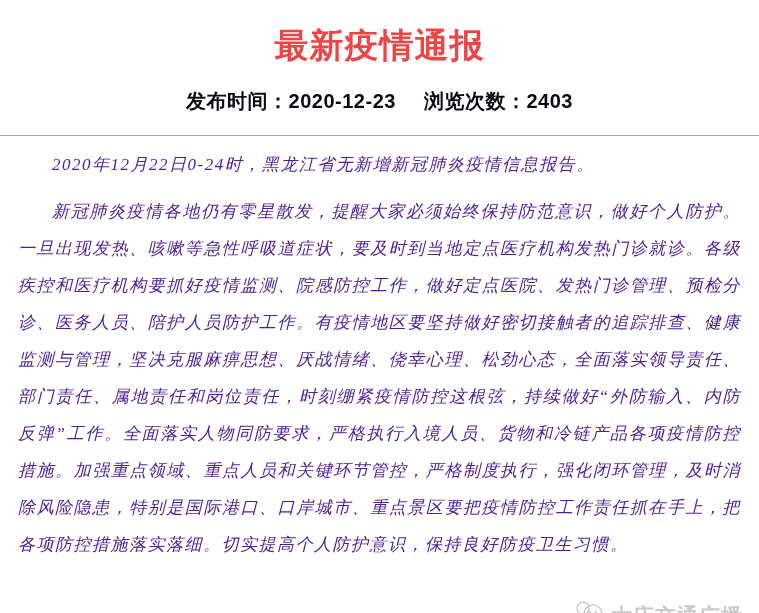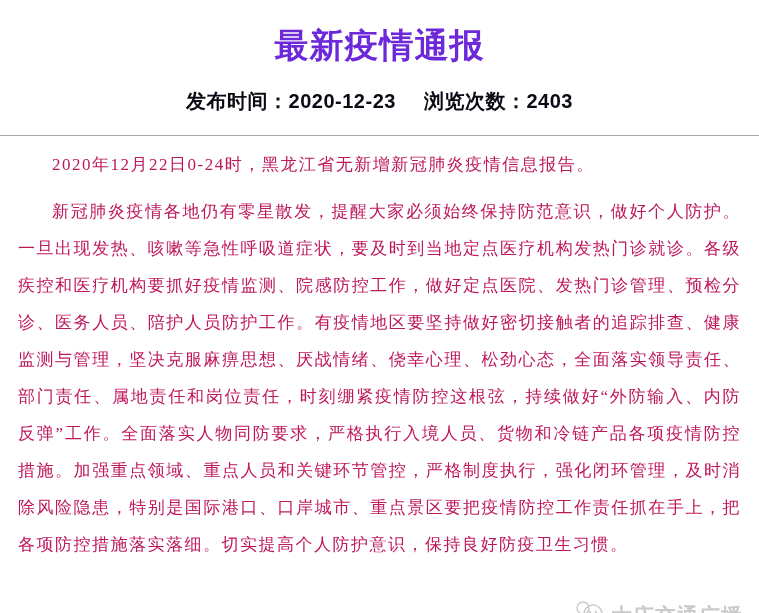--- a/index.html
+++ b/index.html
@@ -17,21 +17,21 @@
     height: 100%;
     position: relative;
   }
   .article-title {
     margin-top: 26px;
     text-align: center;
     font-family: "Liberation Sans", "DejaVu Sans", sans-serif;
     font-size: 34px;
     line-height: 38px;
     font-weight: bold;
-    color: #6d28d9;
+    color: #ef4444;
     letter-spacing: 1px;
   }
   .meta-line {
     margin-top: 24px;
     text-align: center;
     font-family: "Liberation Sans", "DejaVu Sans", sans-serif;
     font-size: 20px;
     font-weight: bold;
     color: #0a0a14;
     letter-spacing: 0.5px;
@@ -44,22 +44,23 @@
     margin-top: 20px;
     width: 100%;
     height: 0;
     border-top: 1px solid #a6a6a6;
   }
   .content {
     padding: 10px 18px 0 18px;
     font-size: 17px;
     line-height: 37px;
     letter-spacing: 1.5px;
-    color: #be185d;
+    color: #4c1d95;
     text-align: justify;
+    font-style: italic;
   }
   .content p {
     text-indent: 2em;
   }
   .content p + p {
     margin-top: 10px;
   }
   .watermark {
     position: absolute;
     right: 16px;

